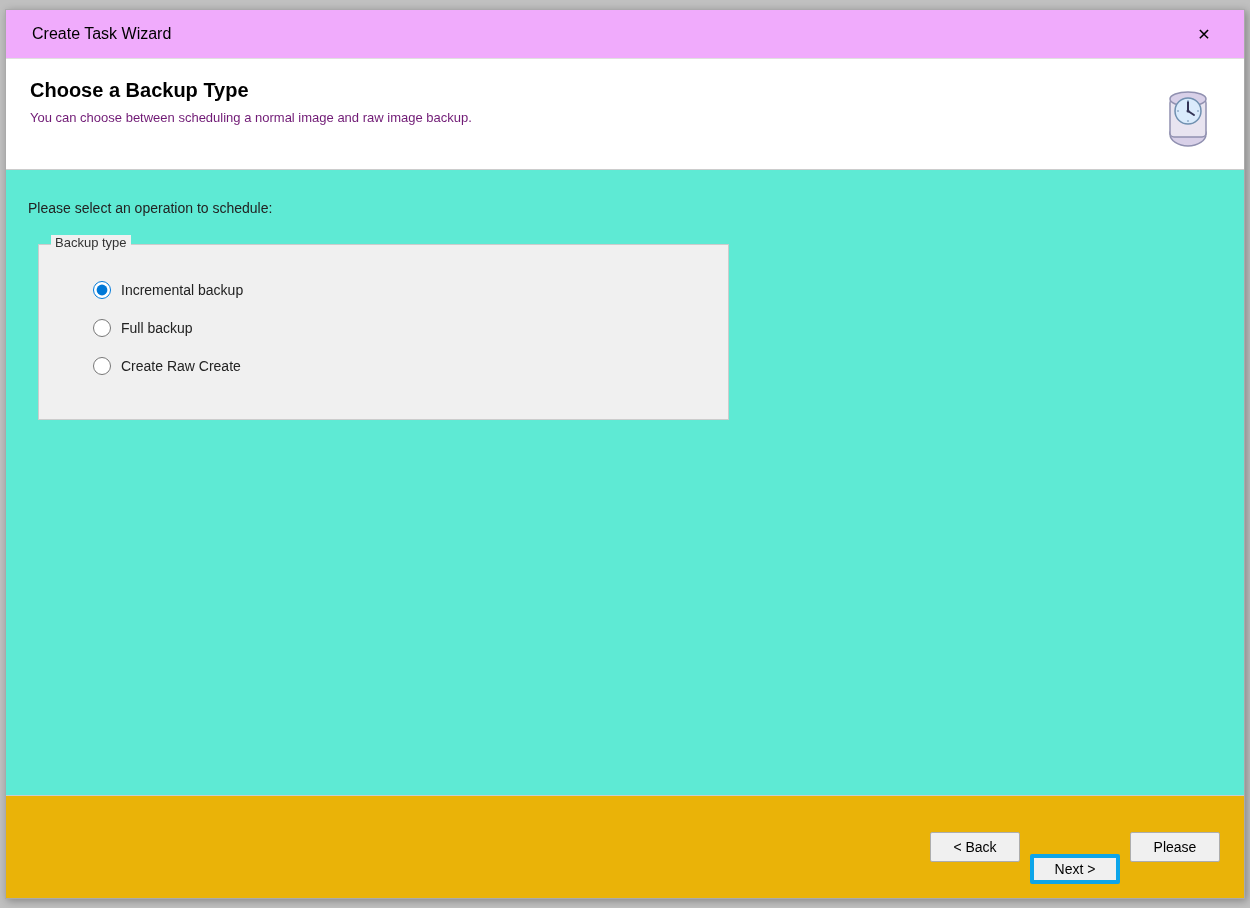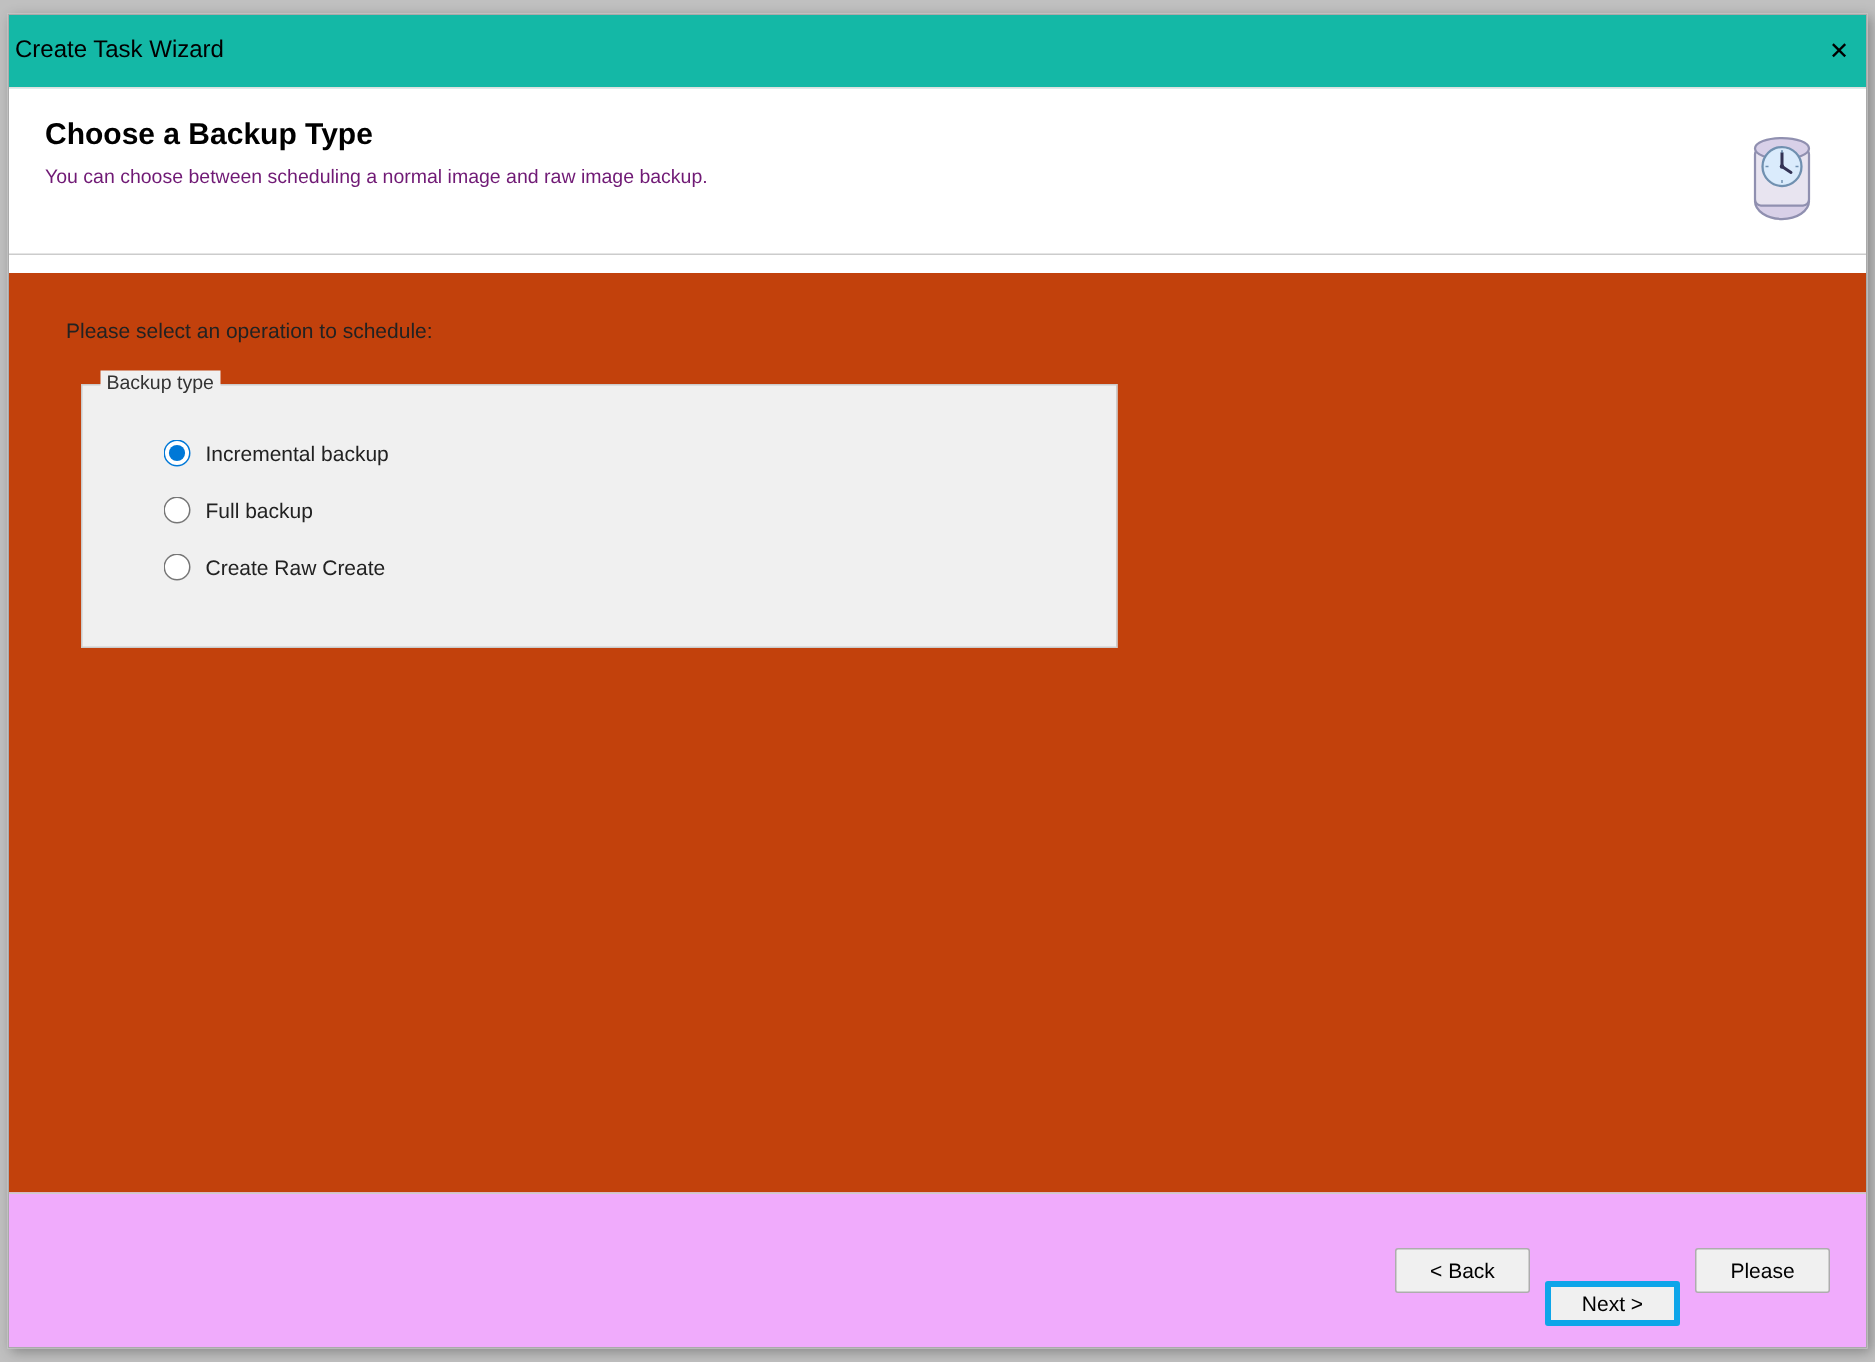--- a/index.html
+++ b/index.html
@@ -24,23 +24,23 @@
       height: 890px;
       background: #ffffff;
       border: 1px solid #aaaaaa;
       box-shadow: 2px 2px 8px rgba(0,0,0,0.3);
       display: flex;
       flex-direction: column;
     }
 
     
     .title-bar {
-      background: #14b8a6;
+      background: #f0abfc;
       border-bottom: 1px solid #e0e0e0;
-      padding: 10px 4px;
+      padding: 10px 26px;
       display: flex;
       justify-content: space-between;
       align-items: center;
       flex-shrink: 0;
     }
 
     .title-bar-text {
       font-size: 16px;
       font-weight: normal;
       color: #000000;
@@ -91,25 +91,24 @@
     
     .wizard-icon {
       width: 70px;
       height: 70px;
       flex-shrink: 0;
       margin-left: 20px;
     }
 
     
     .content-area {
-      background: #c2410c;
+      background: #5eead4;
       flex: 1;
-      padding: 30px 38px;
+      padding: 30px 22px;
       overflow-y: auto;
-      margin-top: 12px;
     }
 
     .operation-label {
       font-size: 14px;
       color: #222222;
       margin-bottom: 28px;
     }
 
     
     .group-box {
@@ -147,21 +146,21 @@
     }
 
     .radio-label {
       font-size: 14px;
       color: #222222;
       cursor: pointer;
     }
 
     
     .footer {
-      background: #f0abfc;
+      background: #eab308;
       border-top: 1px solid #cccccc;
       padding: 14px 24px;
       display: flex;
       justify-content: flex-end;
       align-items: center;
       gap: 10px;
       flex-shrink: 0;
     }
 
     .btn {

